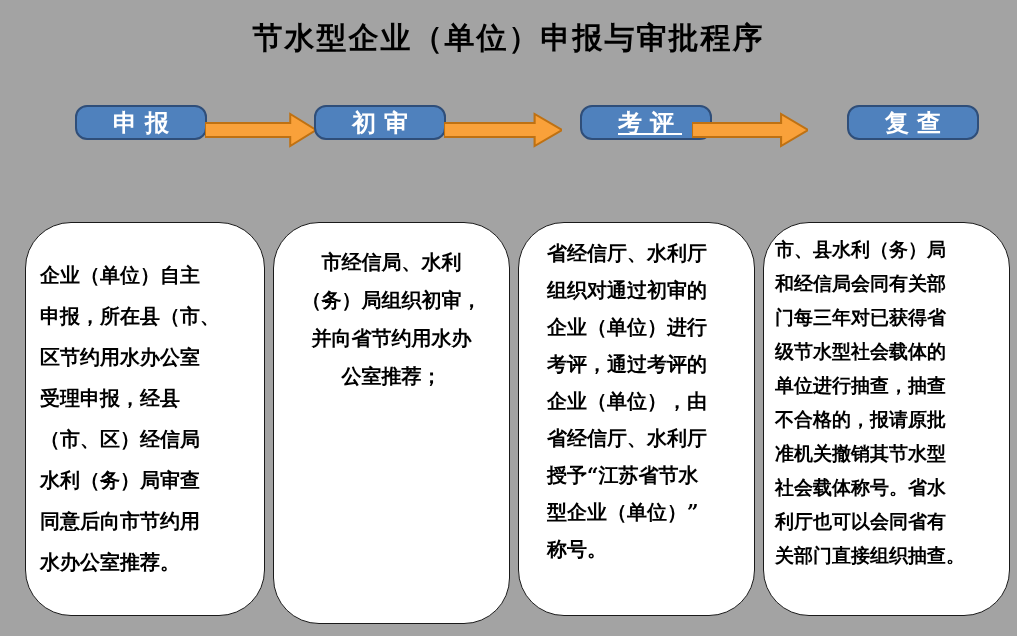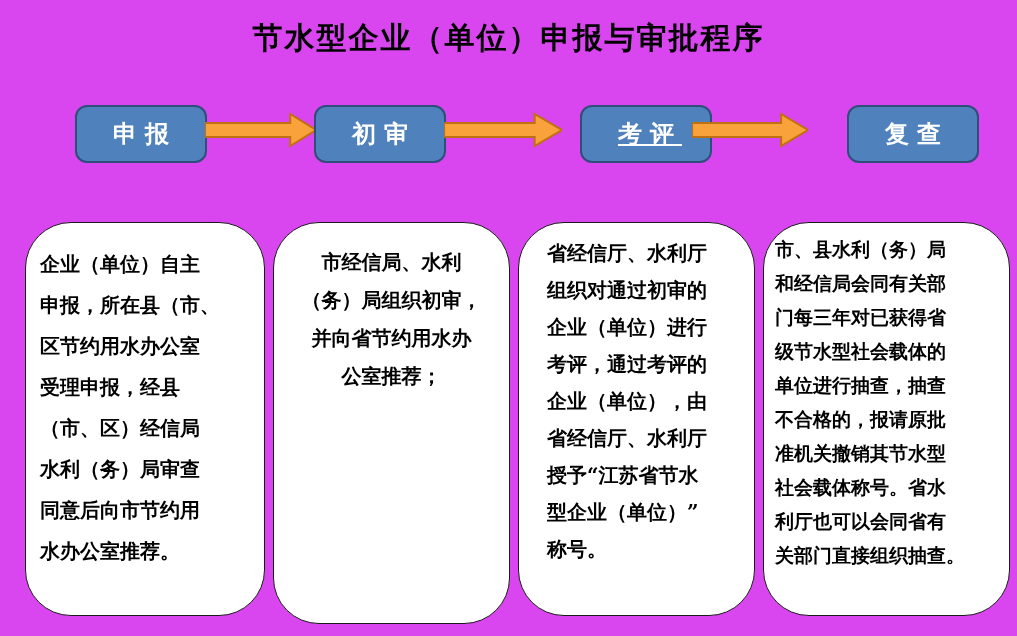--- a/index.html
+++ b/index.html
@@ -8,34 +8,34 @@
     --stage-text:#ffffff;
     --arrow-fill:#f9a13a;
     --arrow-border:#bf7112;
     --detail-border:#1a1a1a;
     --detail-text:#000000;
   }
   html,body{margin:0;padding:0;background:#ffffff;}
   .canvas{
     position:relative;
     width:1017px;height:636px;
-    background:#d946ef;
+    background:#a3a3a3;
     font-family:"DejaVu Serif","Liberation Serif",serif;
     overflow:hidden;
   }
   .title{
     position:absolute;top:18px;left:0;width:100%;
     margin:0;
     text-align:center;
     font-size:30px;font-weight:bold;
     letter-spacing:2px;
     color:#000000;
   }
   .stage{
-    position:absolute;top:105px;height:58px;width:132px;
+    position:absolute;top:105px;height:35px;width:132px;
     background:var(--stage-fill);
     border:2px solid var(--stage-border);
     border-radius:12px;
     box-sizing:border-box;
     display:flex;align-items:center;justify-content:center;
     color:var(--stage-text);
     font-size:24px;font-weight:bold;
   }
   .stage span{letter-spacing:8px;margin-right:-8px;}
   .s1{left:75px;}
@@ -55,21 +55,21 @@
     position:absolute;top:222px;height:394px;
     background:#ffffff;
     border:1.5px solid var(--detail-border);
     border-radius:46px;
     box-sizing:border-box;
     color:var(--detail-text);
     font-weight:bold;
     white-space:pre;
     overflow:visible;
   }
-  .d1{left:25px;width:240px;font-size:20px;line-height:41px;padding:21px 6px 0 14px;}
+  .d1{left:25px;width:240px;font-size:20px;line-height:41px;padding:32px 6px 0 14px;}
   .d2{left:273px;width:237px;height:402px;font-size:20px;line-height:38px;padding:20px 4px 0 4px;text-align:center;}
   .d3{left:518px;width:237px;font-size:20px;line-height:37px;padding:12px 4px 0 28px;}
   .d4{left:763px;width:247px;font-size:19px;line-height:34px;padding:9px 12px 0 11px;}
 </style>
 </head>
 <body>
 
 <div class="canvas">
 
   <h1 class="title">节水型企业（单位）申报与审批程序</h1>

